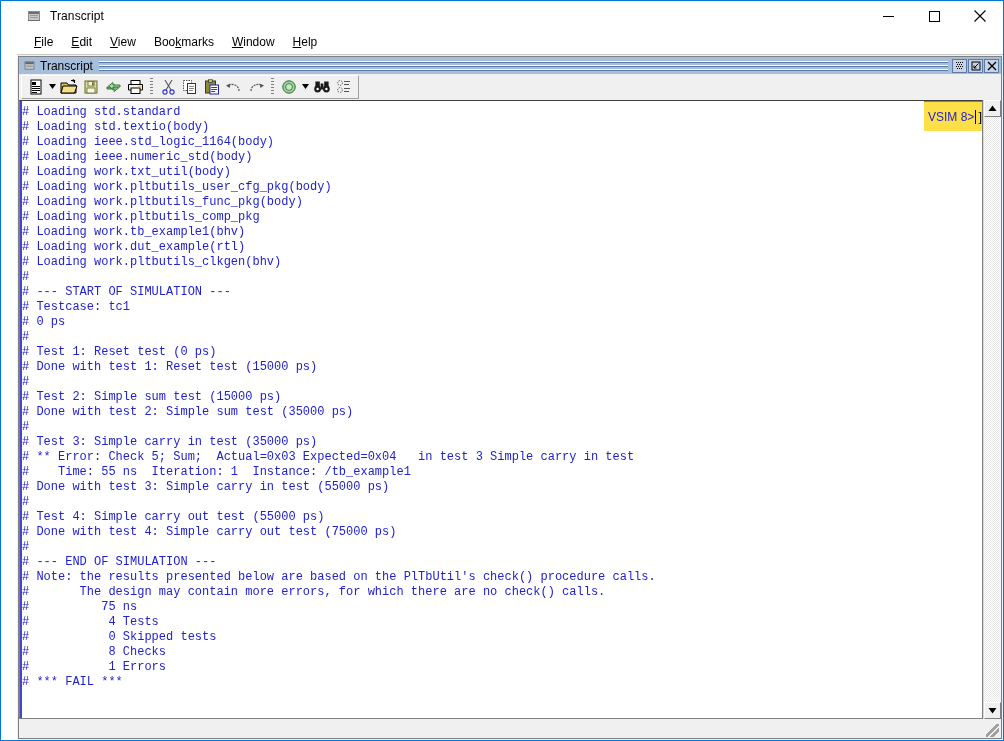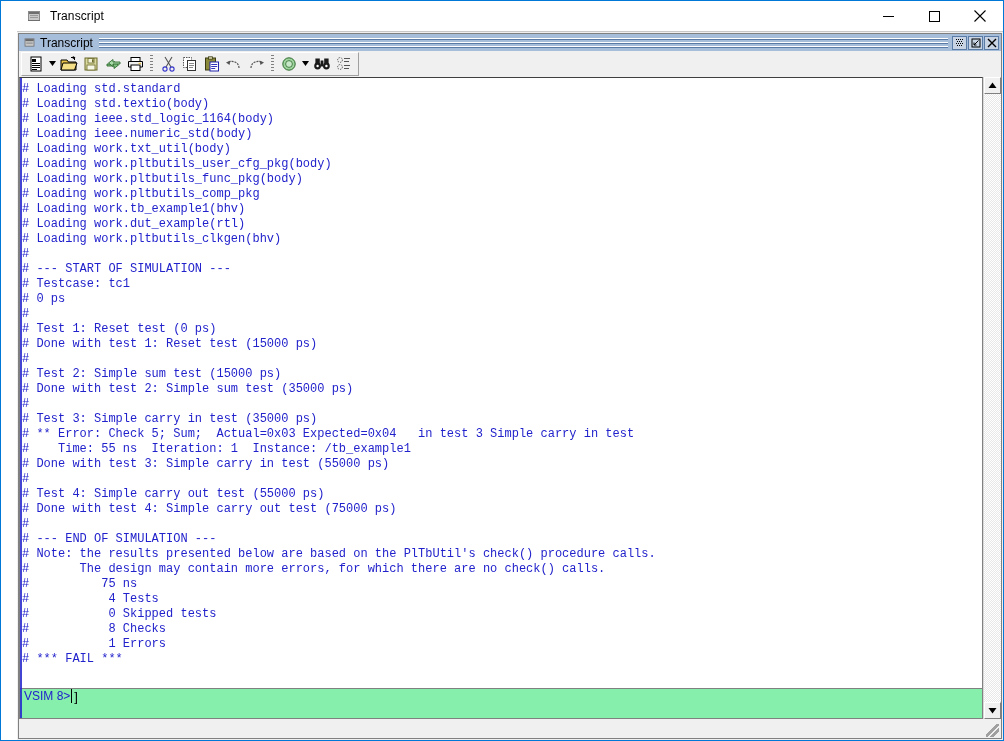--- a/index.html
+++ b/index.html
@@ -152,21 +152,21 @@
     background:#ffffff;
     border:1px solid #808080;
     border-top:1px solid #404040;
     margin:0;
     box-sizing:border-box;
     overflow:hidden;
     position:relative;
   }
   #transcript-body{
     flex:1 1 auto;
-    display:flex;flex-direction:column;
+    display:flex;flex-direction:row;
     overflow:hidden;
     background:#ffffff;
   }
   #transcript-text{
     flex:1 1 auto;
     font-family:"Liberation Mono","DejaVu Sans Mono",monospace;
     font-size:12px;
     line-height:15px;
     color:#2222cc;
     white-space:pre;
@@ -176,22 +176,22 @@
   }
   #transcript-text .ln{
     height:15px;
     display:block;
     white-space:pre;
   }
   
   #prompt-row{
     flex:0 0 30px;height:30px;
     border-top:1px solid #808080;
-    background:#86efac;
-    display:flex;align-items:flex-start;
+    background:#fde047;
+    display:flex;align-items:center;
     padding-left:4px;
     box-sizing:border-box;
   }
   #prompt-text{
     font-family:"Liberation Sans",sans-serif;
     font-size:12px;color:#2222cc;
     white-space:pre;
   }
   #prompt-caret{
     display:inline-block;width:1px;height:14px;
@@ -282,20 +282,28 @@
           </svg>
       </div>
       <div class="cap-btn">
         <svg width="12" height="12" viewBox="0 0 12 12">
             <path d="M0.5 0.5 L11.5 11.5 M11.5 0.5 L0.5 11.5" stroke="#000" stroke-width="1.1" fill="none"></path>
           </svg>
       </div>
     </div>
   </div>
 
+  <div id="menubar">
+      <div class="menu-item"><u>F</u>ile</div>
+      <div class="menu-item"><u>E</u>dit</div>
+      <div class="menu-item"><u>V</u>iew</div>
+      <div class="menu-item">Boo<u>k</u>marks</div>
+      <div class="menu-item"><u>W</u>indow</div>
+      <div class="menu-item"><u>H</u>elp</div>
+    </div>
 
   <div id="mdi-area">
     <div id="child-window">
 
       <div id="child-titlebar">
         <span class="child-icon">
           <svg width="13" height="13" viewBox="0 0 16 16">
             <rect x="2" y="3" width="12" height="10" fill="#6f6f6f"></rect>
             <rect x="3" y="4" width="10" height="8" fill="#cfcfcf"></rect>
             <rect x="3" y="4" width="10" height="2" fill="#5a5a5a"></rect>

